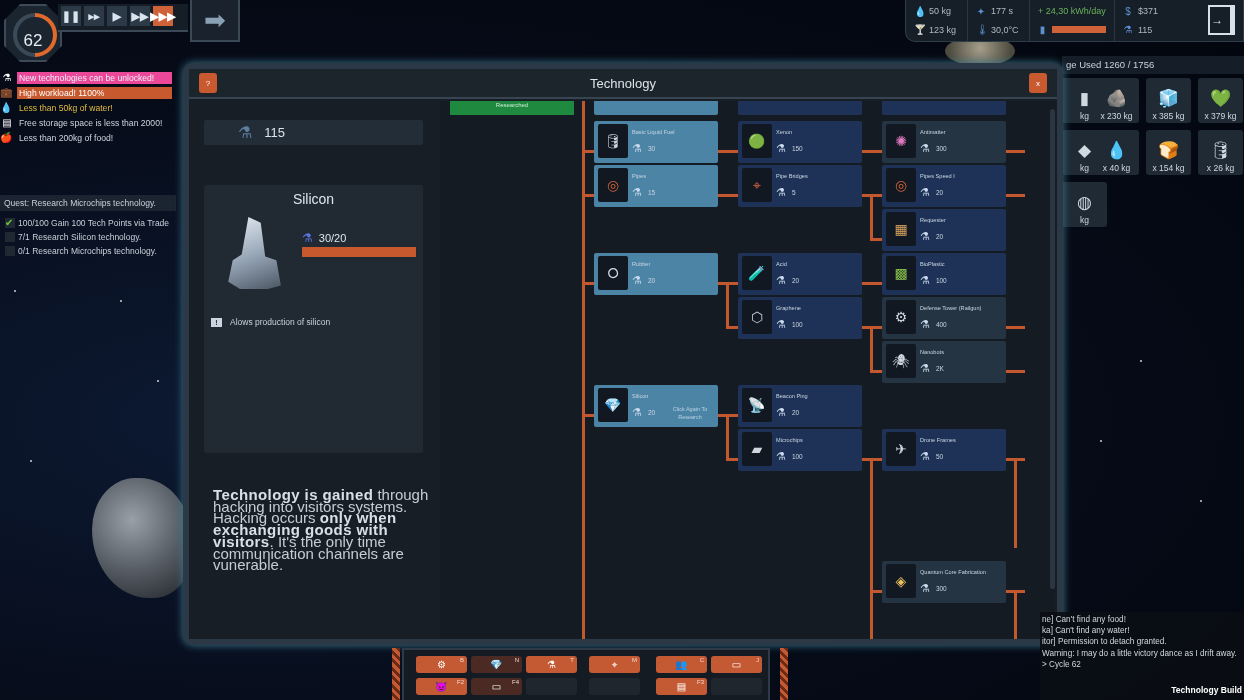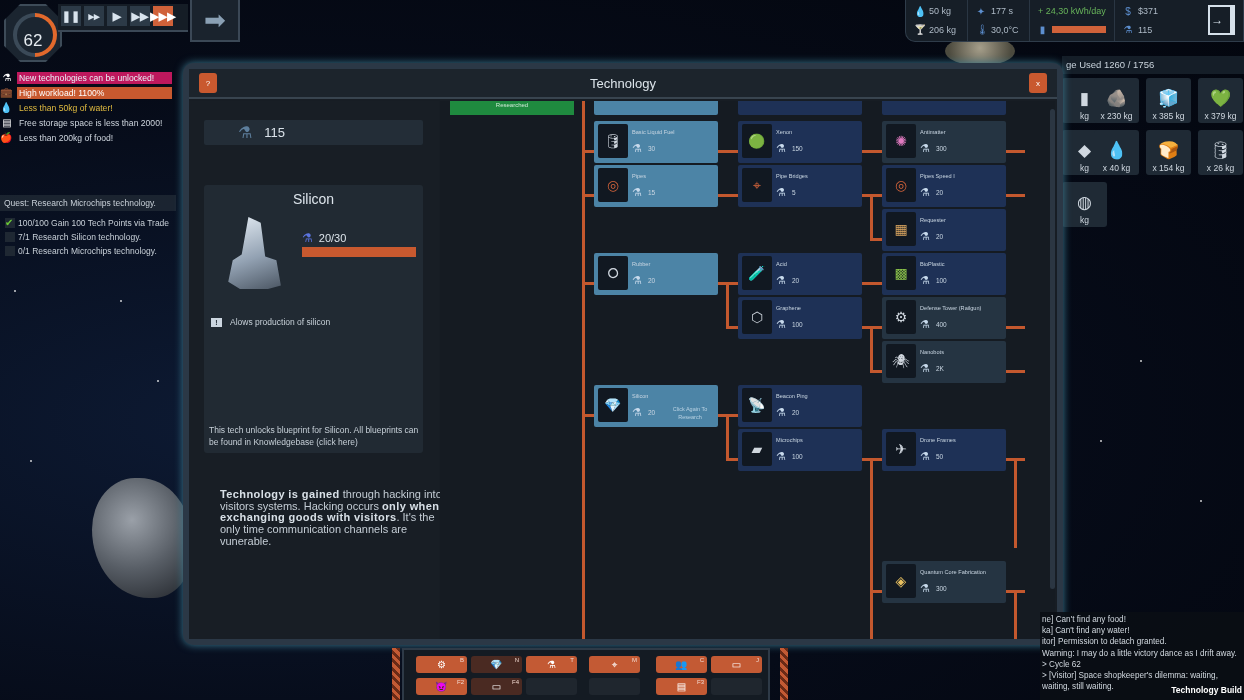--- a/index.html
+++ b/index.html
@@ -26,21 +26,21 @@
 .stat-icon{color:#5d8fcf;font-size:10px;width:10px;text-align:center}
 .energy{color:#67b35a}
 .battery-bar{width:59px;height:7px;background:#d0623a}
 .exit-icon{width:28px;height:30px;margin:5px 8px;border:2px solid #d6e0ea;border-right-width:5px;color:#d6e0ea;display:flex;align-items:center;justify-content:flex-start;font-size:12px;padding-left:1px}
 
 
 .notes{position:absolute;left:0;top:70px;width:172px}
 .note{display:flex;align-items:center;height:15px;font-size:8.6px;gap:3px}
 .note-icon{width:14px;text-align:center;color:#fff;font-size:10px}
 .note-text{flex:1;padding:1px 2px;white-space:nowrap}
-.note.blue .note-text{background:#be185d;color:#e9f2f8}
+.note.blue .note-text{background:#ec4899;color:#e9f2f8}
 .note.orange .note-text{background:#c8592f;color:#fff}
 .note.yellow .note-text{color:#e0bb40}
 .quest{position:absolute;left:0;top:195px;width:176px;font-size:8.5px;color:#c8d0d8}
 .quest-title{background:rgba(40,50,60,.6);padding:3px 4px;margin-bottom:5px}
 .quest-item{display:flex;align-items:center;gap:3px;height:14px;padding-left:5px;white-space:nowrap}
 .chk{width:10px;height:10px;background:#1f2833;font-size:10px;color:#6ccb36;line-height:10px}
 
 
 .win{position:absolute;left:183px;top:63px;width:880px;height:582px;background:#171d24;border:6px solid #2b3846;border-radius:10px;box-shadow:0 0 8px #3b7a8f}
 .win-header{position:absolute;left:0;top:0;width:100%;height:30px;background:#1c242c;border-bottom:2px solid #38444f;display:flex;align-items:center;justify-content:center}
@@ -53,21 +53,21 @@
 .points-val{margin-left:12px;font-size:13px;color:#dbe3ea}
 .detail{position:absolute;left:15px;top:84px;width:219px;height:268px;background:#212a33;border-radius:3px}
 .detail-title{position:absolute;left:0;top:6px;width:100%;text-align:center;font-size:14px;color:#dde5ec}
 .crystal{position:absolute;left:22px;top:32px;width:56px;height:72px;background:linear-gradient(160deg,#e6eef5,#93a2b3 55%,#4b5663);clip-path:polygon(40% 0,62% 8%,70% 55%,90% 60%,98% 95%,75% 100%,25% 100%,4% 90%,12% 60%,28% 52%)}
 .req-row{position:absolute;left:98px;top:46px;display:flex;align-items:center;gap:6px;font-size:11px;color:#dde5ec}
 .req-icon{color:#5b74e0;font-size:12px}
 .req-bar{position:absolute;left:98px;top:62px;width:114px;height:10px;background:#c8592f}
 .allow-row{position:absolute;left:7px;top:132px;display:flex;align-items:center;gap:8px;font-size:8.5px;color:#c7d0d8}
 .info-icon{width:11px;height:9px;background:#ccd6e0;color:#212a33;font-size:7px;font-weight:bold;text-align:center;line-height:9px}
 .detail-foot{position:absolute;left:5px;bottom:5px;width:212px;font-size:8.5px;line-height:12px;color:#c7d0d8}
-.explain{position:absolute;left:31px;top:388px;width:222px;font-size:11px;line-height:11.7px;color:#c4cdd5}
+.explain{position:absolute;left:24px;top:388px;width:222px;font-size:15px;line-height:11.7px;color:#c4cdd5}
 .explain b{font-weight:bold;letter-spacing:.4px;color:#d8e0e7}
 
 
 .tree{position:absolute;left:251px;top:32px;width:615px;height:538px;background:#151b22;overflow:hidden}
 .researched{position:absolute;left:10px;top:0;width:124px;height:14px;background:#1f8a3f;font-size:6px;color:#cde9d5;text-align:center;line-height:8px}
 .line{position:absolute;background:#c3582e}
 .node{position:absolute;width:124px;height:42px;border-radius:2px;display:flex;padding:3px 4px;gap:4px}
 .node.light{background:#4c84a6}
 .node.dark{background:#1e3156}
 .node.grey{background:#253442}
@@ -127,21 +127,21 @@
   </div>
 
 <div class="stats">
   <div class="stat-col" style="width:65px">
     <div class="stat-row">
         <span class="stat-icon">💧</span>
         <span>50 kg</span>
       </div>
     <div class="stat-row">
         <span class="stat-icon">🍸</span>
-        <span>206 kg</span>
+        <span>123 kg</span>
       </div>
   </div>
   <div class="stat-col" style="width:65px">
     <div class="stat-row">
         <span class="stat-icon">✦</span>
         <span>177 s</span>
       </div>
     <div class="stat-row">
         <span class="stat-icon">🌡</span>
         <span>30,0°C</span>
@@ -258,28 +258,27 @@
   <div class="left-pane">
     <div class="points">
       <span class="points-icon">⚗</span>
       <span class="points-val">115</span>
     </div>
     <div class="detail">
       <div class="detail-title">Silicon</div>
       <div class="crystal"></div>
       <div class="req-row">
         <span class="req-icon">⚗</span>
-        <span>20/30</span>
+        <span>30/20</span>
       </div>
       <div class="req-bar"></div>
       <div class="allow-row">
         <span class="info-icon">!</span>
         <span>Alows production of silicon</span>
       </div>
-      <div class="detail-foot">This tech unlocks blueprint for Silicon. All blueprints can be found in Knowledgebase (click here)</div>
     </div>
     <div class="explain"><b>Technology is gained</b><span> through hacking into visitors systems. Hacking occurs </span><b>only when exchanging goods with visitors</b><span>. It's the only time communication channels are vunerable.</span></div>
   </div>
 
   <div class="tree">
     <div class="researched">Researched</div>
 
     <div class="line" style="left:142px;top:0;width:3px;height:538px"></div>
     <div class="line" style="left:142px;top:49px;width:12px;height:3px"></div>
     <div class="line" style="left:142px;top:93px;width:12px;height:3px"></div>
@@ -532,21 +531,20 @@
   </div>
   <div class="scroll"></div>
 </div>
 
 <div class="log">
   <div>ne] Can't find any food!</div>
   <div>ka] Can't find any water!</div>
   <div>itor] Permission to detach granted.</div>
   <div>Warning: I may do a little victory dance as I drift away.</div>
   <div>&gt; Cycle 62</div>
-  <div>&gt; [Visitor] Space shopkeeper's dilemma: waiting, waiting, still waiting.</div>
   <div class="devbuild">Technology Build</div>
 </div>
 
 <div class="side-deco" style="left:392px"></div>
 <div class="side-deco" style="left:780px"></div>
 <div class="toolbar">
   <div class="tb-btn" style="left:12px;top:6px">
       <span>⚙</span>
       <span class="tb-key">B</span>
     </div>

